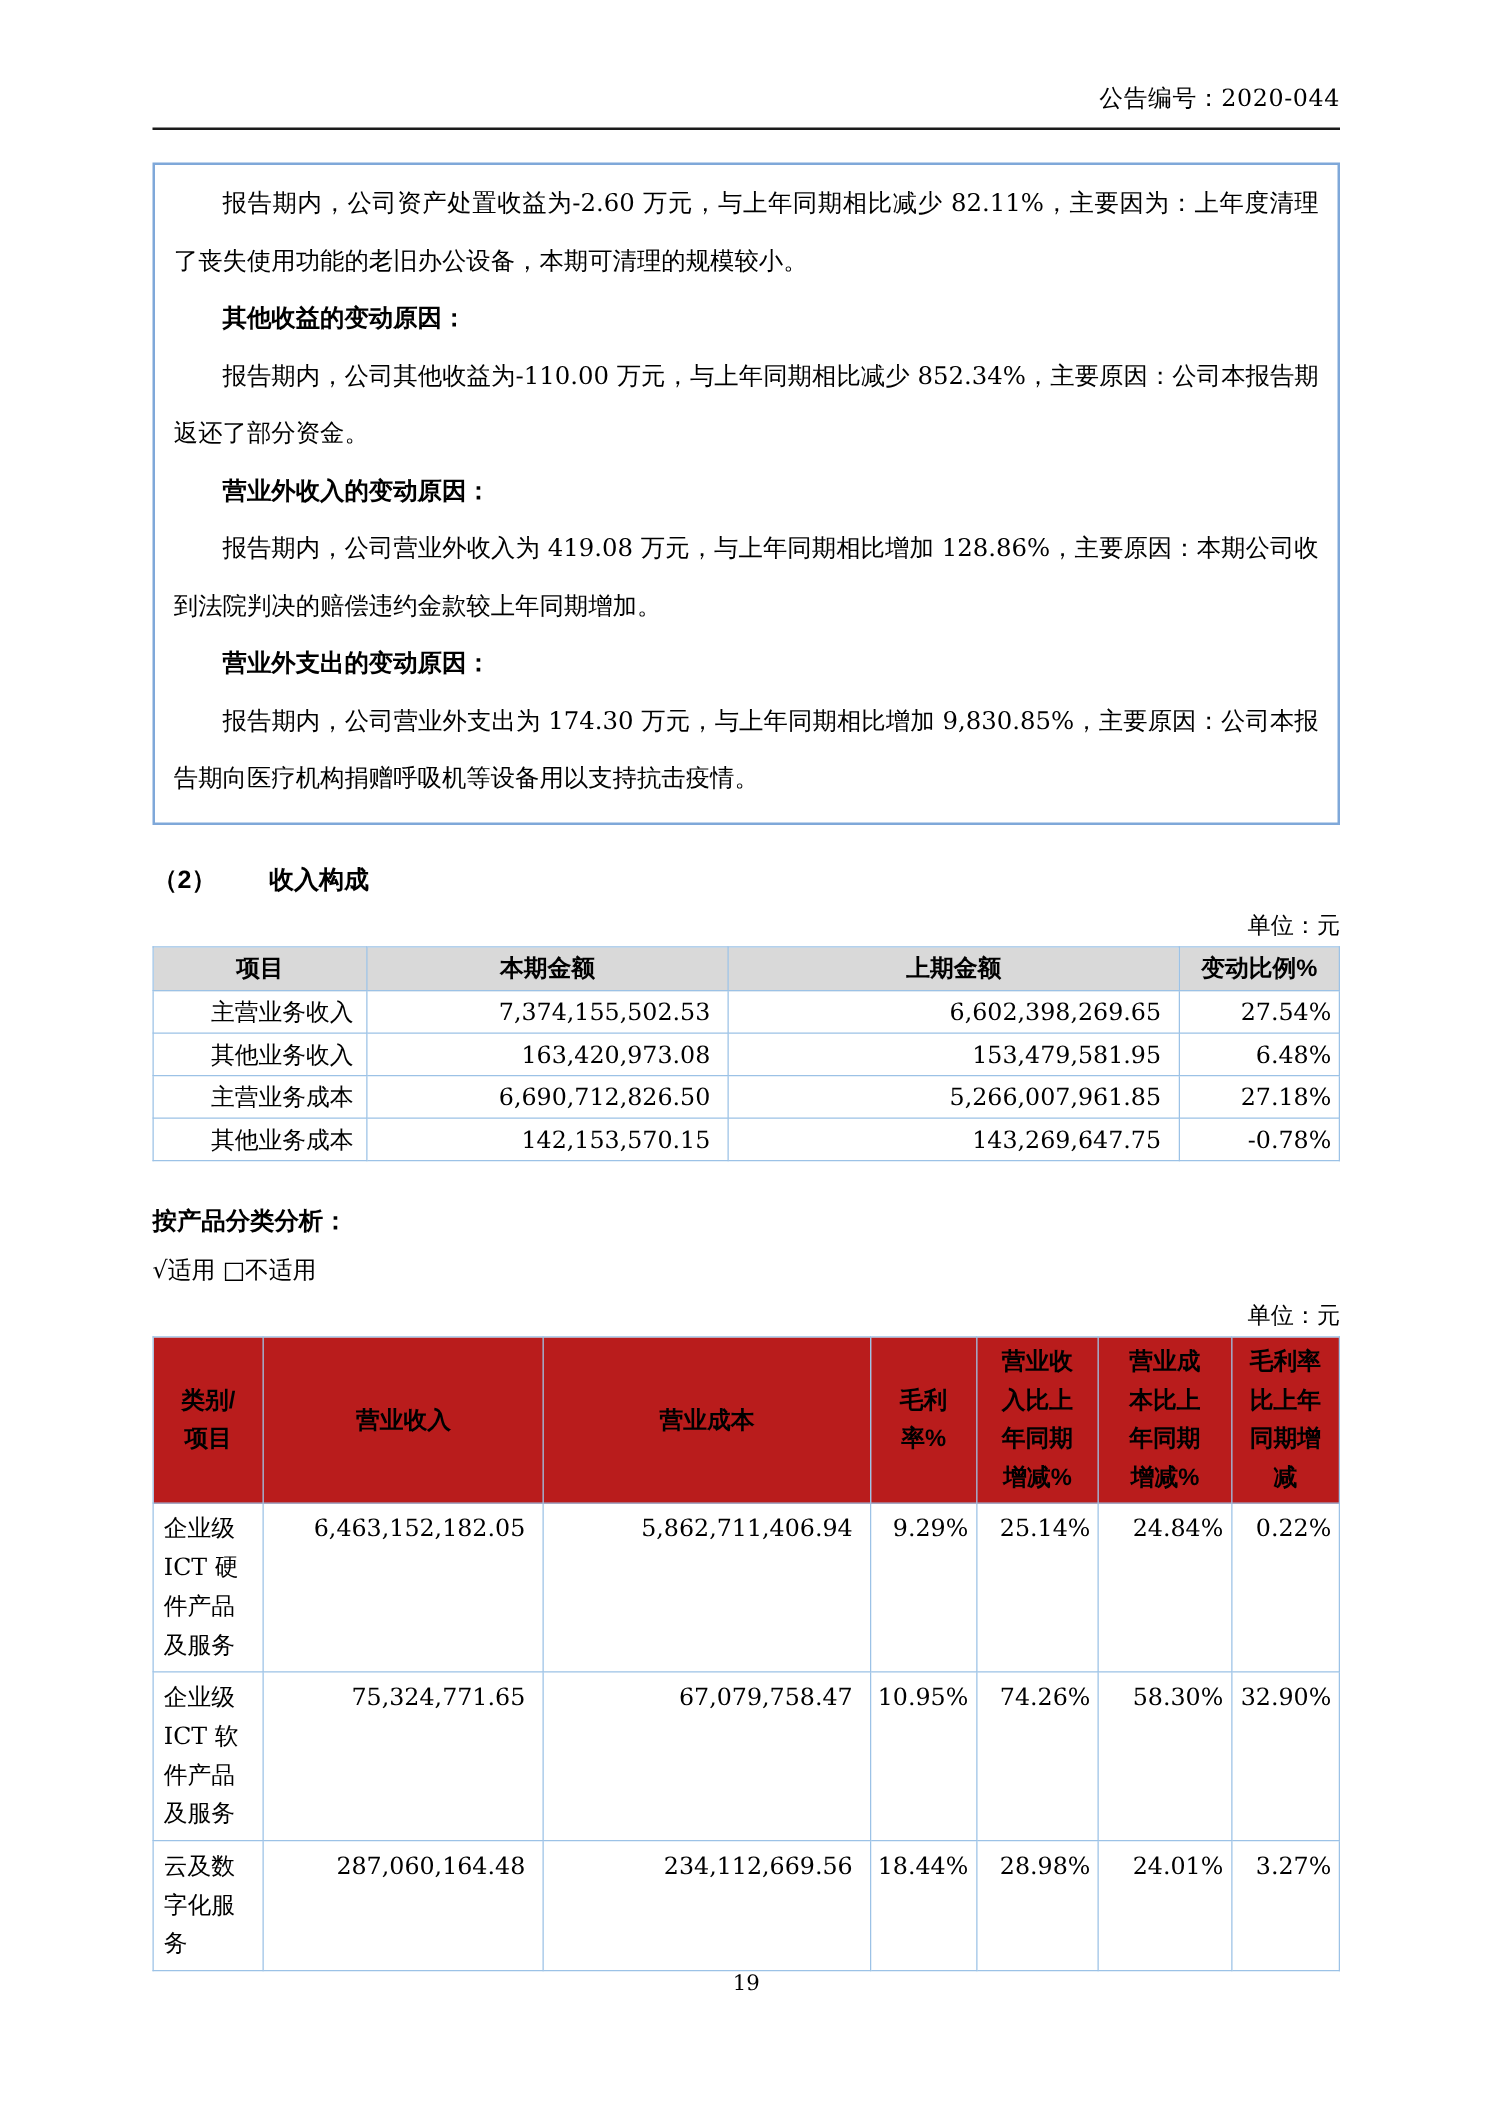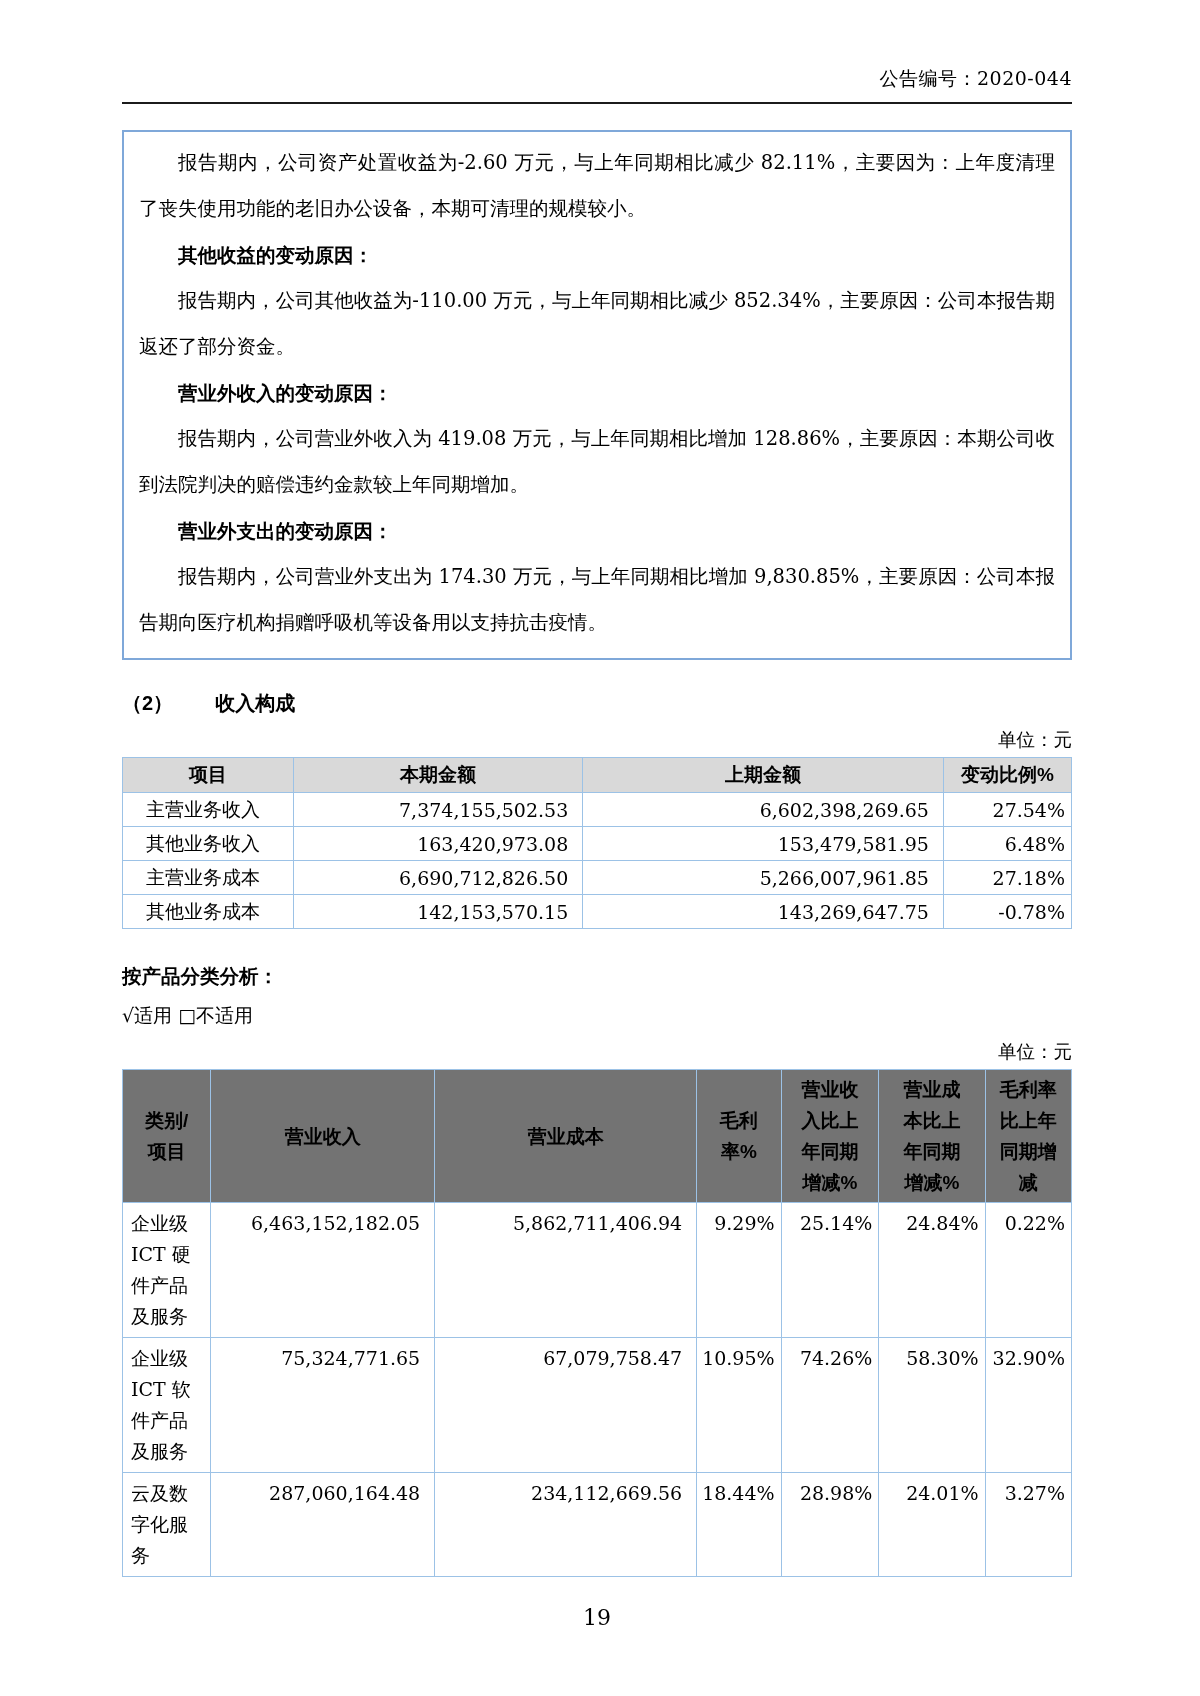--- a/index.html
+++ b/index.html
@@ -71,37 +71,37 @@
     font-size:19px;
     height:32px;
     text-align:center;
     padding:1px 4px;
   }
   .t1 td {
     font-size:19px;
     height:29px;
     padding:2px 10px;
   }
-  .t1 .item { text-align:center; padding-left:0; }
+  .t1 .item { text-align:right; padding-left:0; }
   .t1 .num  { text-align:right; padding-right:14px; }
   .t1 .pct  { text-align:right; padding-right:6px; }
 
   .analysis-heading {
     margin-top:34px;
     font-size:19.5px;
     font-weight:bold;
     font-family:"Liberation Sans","DejaVu Sans",sans-serif;
   }
   .applicability {
     margin-top:13px;
     font-size:19px;
   }
 
   .t2 th {
-    background:#737373;
+    background:#b91c1c;
     font-weight:bold;
     font-family:"Liberation Sans","DejaVu Sans",sans-serif;
     font-size:19px;
     line-height:31px;
     text-align:center;
     vertical-align:middle;
     white-space:pre-line;
     padding:4px 2px;
   }
   .t2 td {
@@ -109,22 +109,21 @@
     line-height:31px;
     vertical-align:top;
     padding:5px 4px;
   }
   .t2 .category { white-space:pre-line; text-align:left; padding-left:8px; }
   .t2 .num { text-align:right; padding-right:14px; }
   .t2 .pct { text-align:right; padding-right:6px; }
 
   .page-number {
     text-align:center;
-    margin-top:28px;
-    font-size:22px;
+    font-size:17px;
   }
 </style>
 </head>
 <body>
 
 <div class="page">
   <div class="content">
 
     <div class="doc-number">公告编号：2020-044</div>
     <hr class="header-rule">

